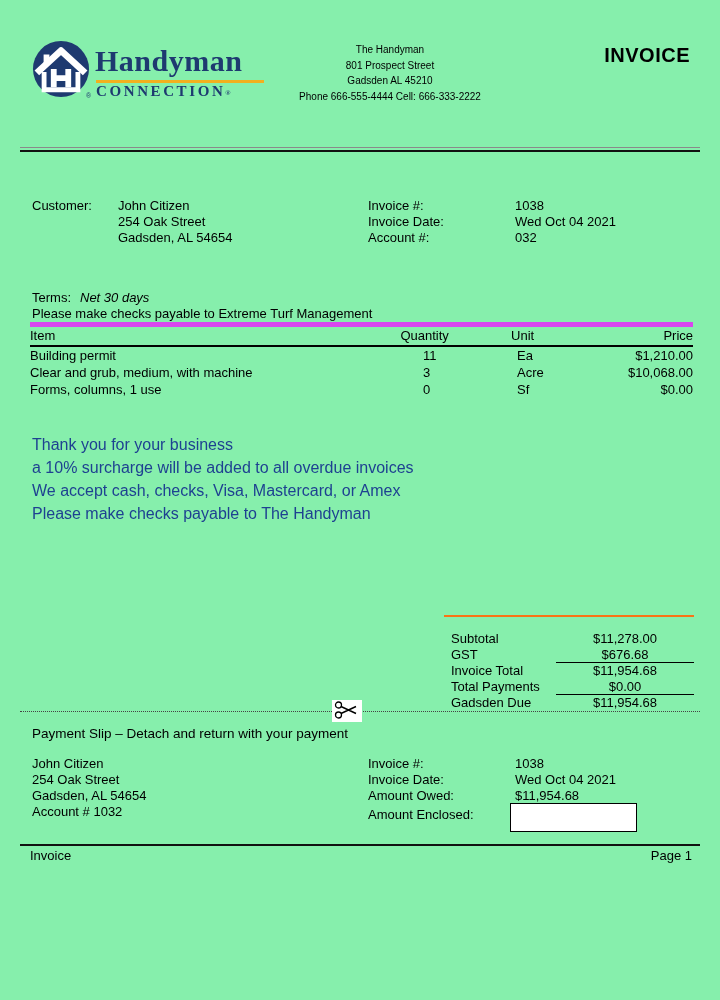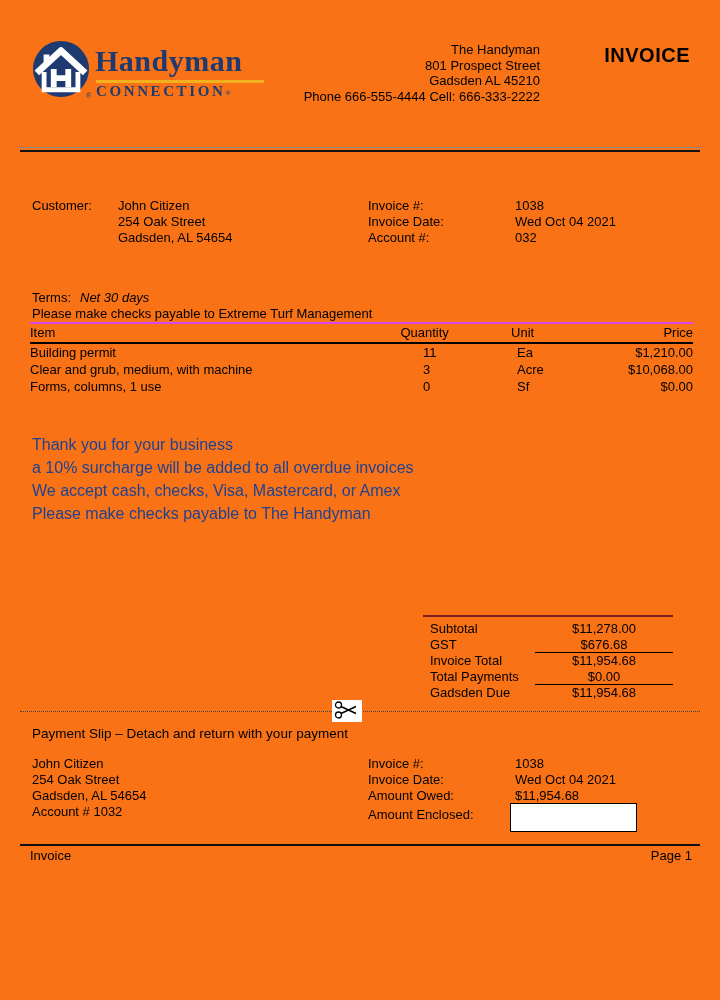--- a/index.html
+++ b/index.html
@@ -1,60 +1,60 @@
 <!DOCTYPE html>
 <html><head>
 <meta charset="utf-8">
 <style>
   html,body{margin:0;padding:0;background:#ffffff;}
   .page{
-    position:relative;width:720px;height:1000px;background:#f97316;
+    position:relative;width:720px;height:1000px;background:#86efac;
     font-family:"Liberation Sans","DejaVu Sans",sans-serif;
     font-size:13px;color:#000;overflow:hidden;
   }
   
   .logo{position:absolute;left:30px;top:40px;width:240px;height:62px;}
   .logo-badge{position:absolute;left:2px;top:0;width:58px;height:58px;}
   .logo-reg-badge{position:absolute;left:56px;top:52px;font-size:7px;color:#1e3a70;}
   .brand-top{
     position:absolute;left:65px;top:6px;
     font-family:"Liberation Serif","DejaVu Serif",serif;
     font-weight:bold;font-size:30px;color:#1e3a70;letter-spacing:.5px;line-height:1;
   }
   .brand-rule{position:absolute;left:66px;top:40px;width:168px;height:3px;background:#f2b01e;}
   .brand-bottom{
     position:absolute;left:66px;top:44px;
     font-family:"Liberation Serif","DejaVu Serif",serif;
     font-weight:bold;font-size:15px;color:#1e3a70;letter-spacing:2.6px;line-height:1;
   }
   .brand-reg{font-size:7px;letter-spacing:0;vertical-align:1px;}
-  .company{position:absolute;left:240px;top:42px;width:300px;text-align:right;font-size:13px;line-height:15.5px;}
+  .company{position:absolute;left:240px;top:42px;width:300px;text-align:center;font-size:10px;line-height:15.5px;}
   .invoice-title{position:absolute;right:30px;top:44px;font-size:20px;font-weight:bold;letter-spacing:.5px;}
   .rule-double{position:absolute;left:20px;top:147px;width:680px;border-top:1px solid #8a8a8a;border-bottom:2px solid #111;height:2px;}
   
   .cust-label{position:absolute;left:32px;top:198px;}
   .cust-block{position:absolute;left:118px;top:198px;line-height:16px;}
   .meta-labels{position:absolute;left:368px;top:198px;line-height:16px;}
   .meta-values{position:absolute;left:515px;top:198px;line-height:16px;}
   
   .terms-label{position:absolute;left:32px;top:290px;}
   .terms-value{position:absolute;left:80px;top:290px;font-style:italic;}
   .terms-note{position:absolute;left:32px;top:306px;}
   
   .items{position:absolute;left:30px;top:322px;width:663px;}
-  .items .hdr{display:flex;border-top:2px solid #d946ef;border-bottom:2px solid #000;padding:1px 0 2px 0;gap:29px;}
+  .items .hdr{display:flex;border-top:5px solid #d946ef;border-bottom:2px solid #000;padding:1px 0 2px 0;gap:29px;}
   .items .row{display:flex;padding:1px 0;}
   .c-item{width:393px;}
   .c-qty{width:94px;}
   .c-unit{width:86px;}
   .c-price{width:90px;text-align:right;}
   
   .notes{position:absolute;left:32px;top:433px;line-height:23px;color:#1e4191;font-size:16px;}
   
-  .totals{position:absolute;left:423px;top:615px;width:250px;border-top:2px solid #7f1d1d;padding-top:4px;}
+  .totals{position:absolute;left:444px;top:615px;width:250px;border-top:2px solid #f97316;padding-top:14px;}
   .totals .trow{display:flex;justify-content:space-between;line-height:15.5px;}
   .totals .tlabel{padding-left:7px;}
   .totals .tval{width:138px;text-align:center;}
   .totals .uline .tval{border-bottom:1.5px solid #000;}
   
   .detach{position:absolute;left:20px;top:711px;width:680px;border-top:1px dotted #444;}
   .scissors{position:absolute;left:332px;top:700px;width:30px;height:22px;background:#fff;text-align:center;}
   .slip-title{position:absolute;left:32px;top:726px;font-size:13.5px;}
   
   .slip-block{position:absolute;left:32px;top:756px;line-height:16px;}

